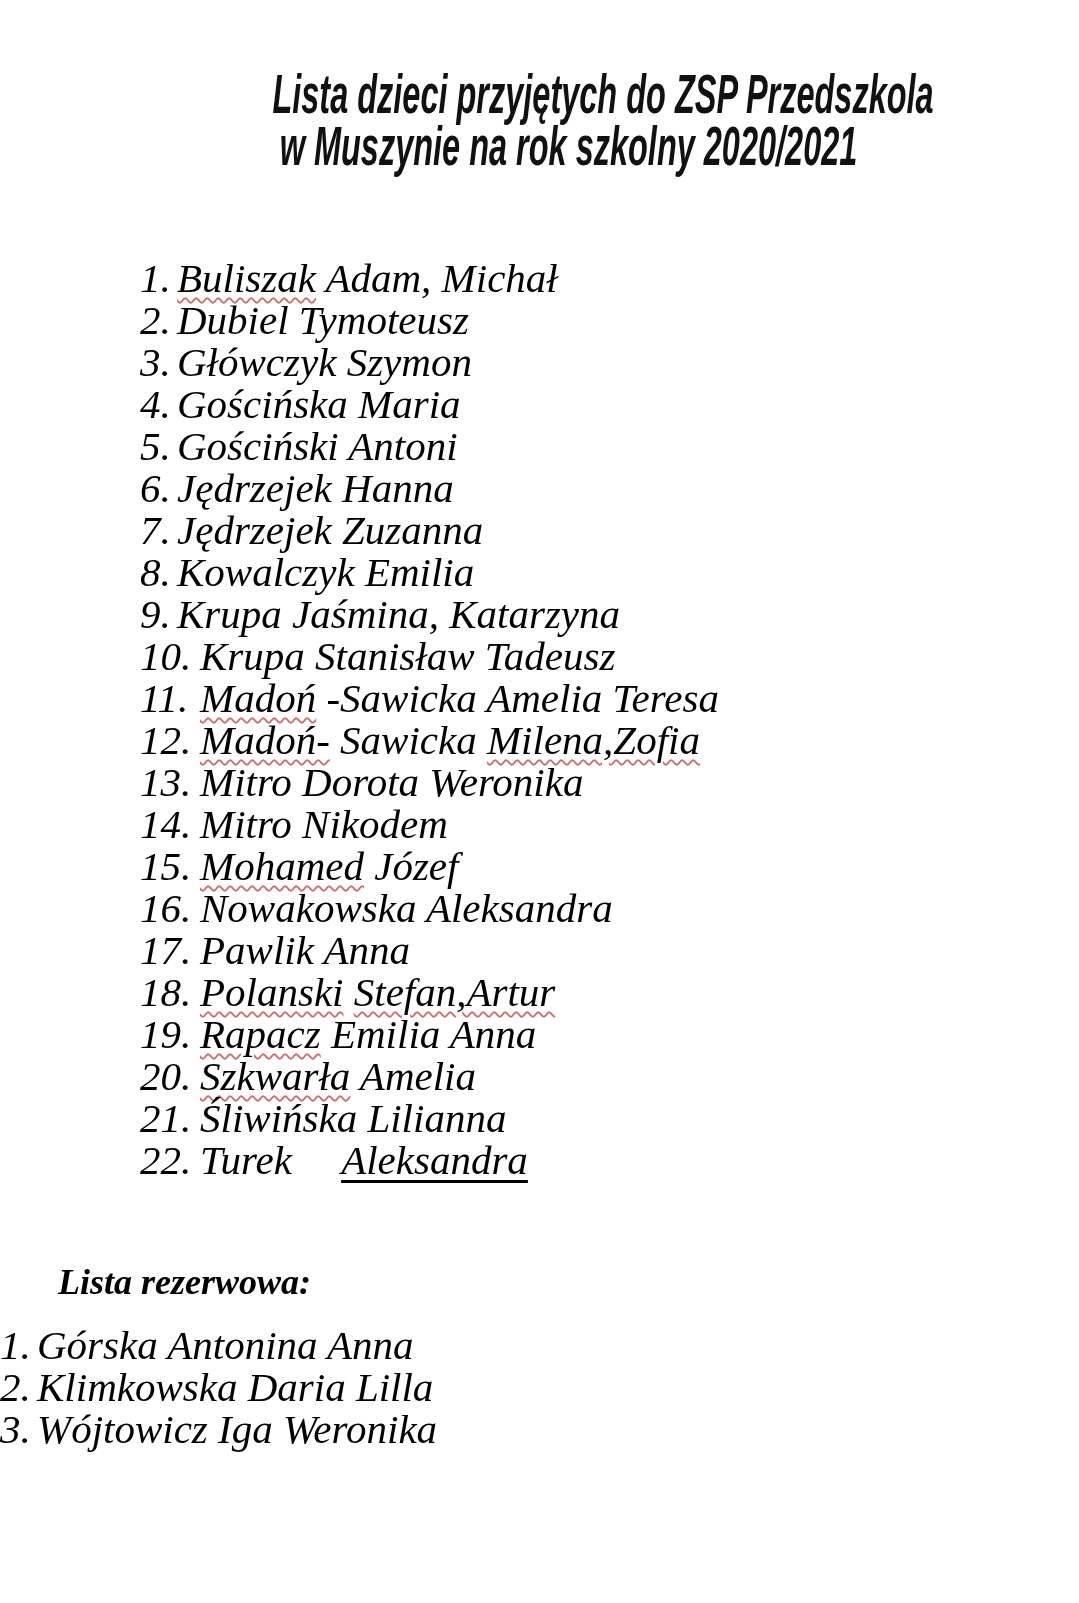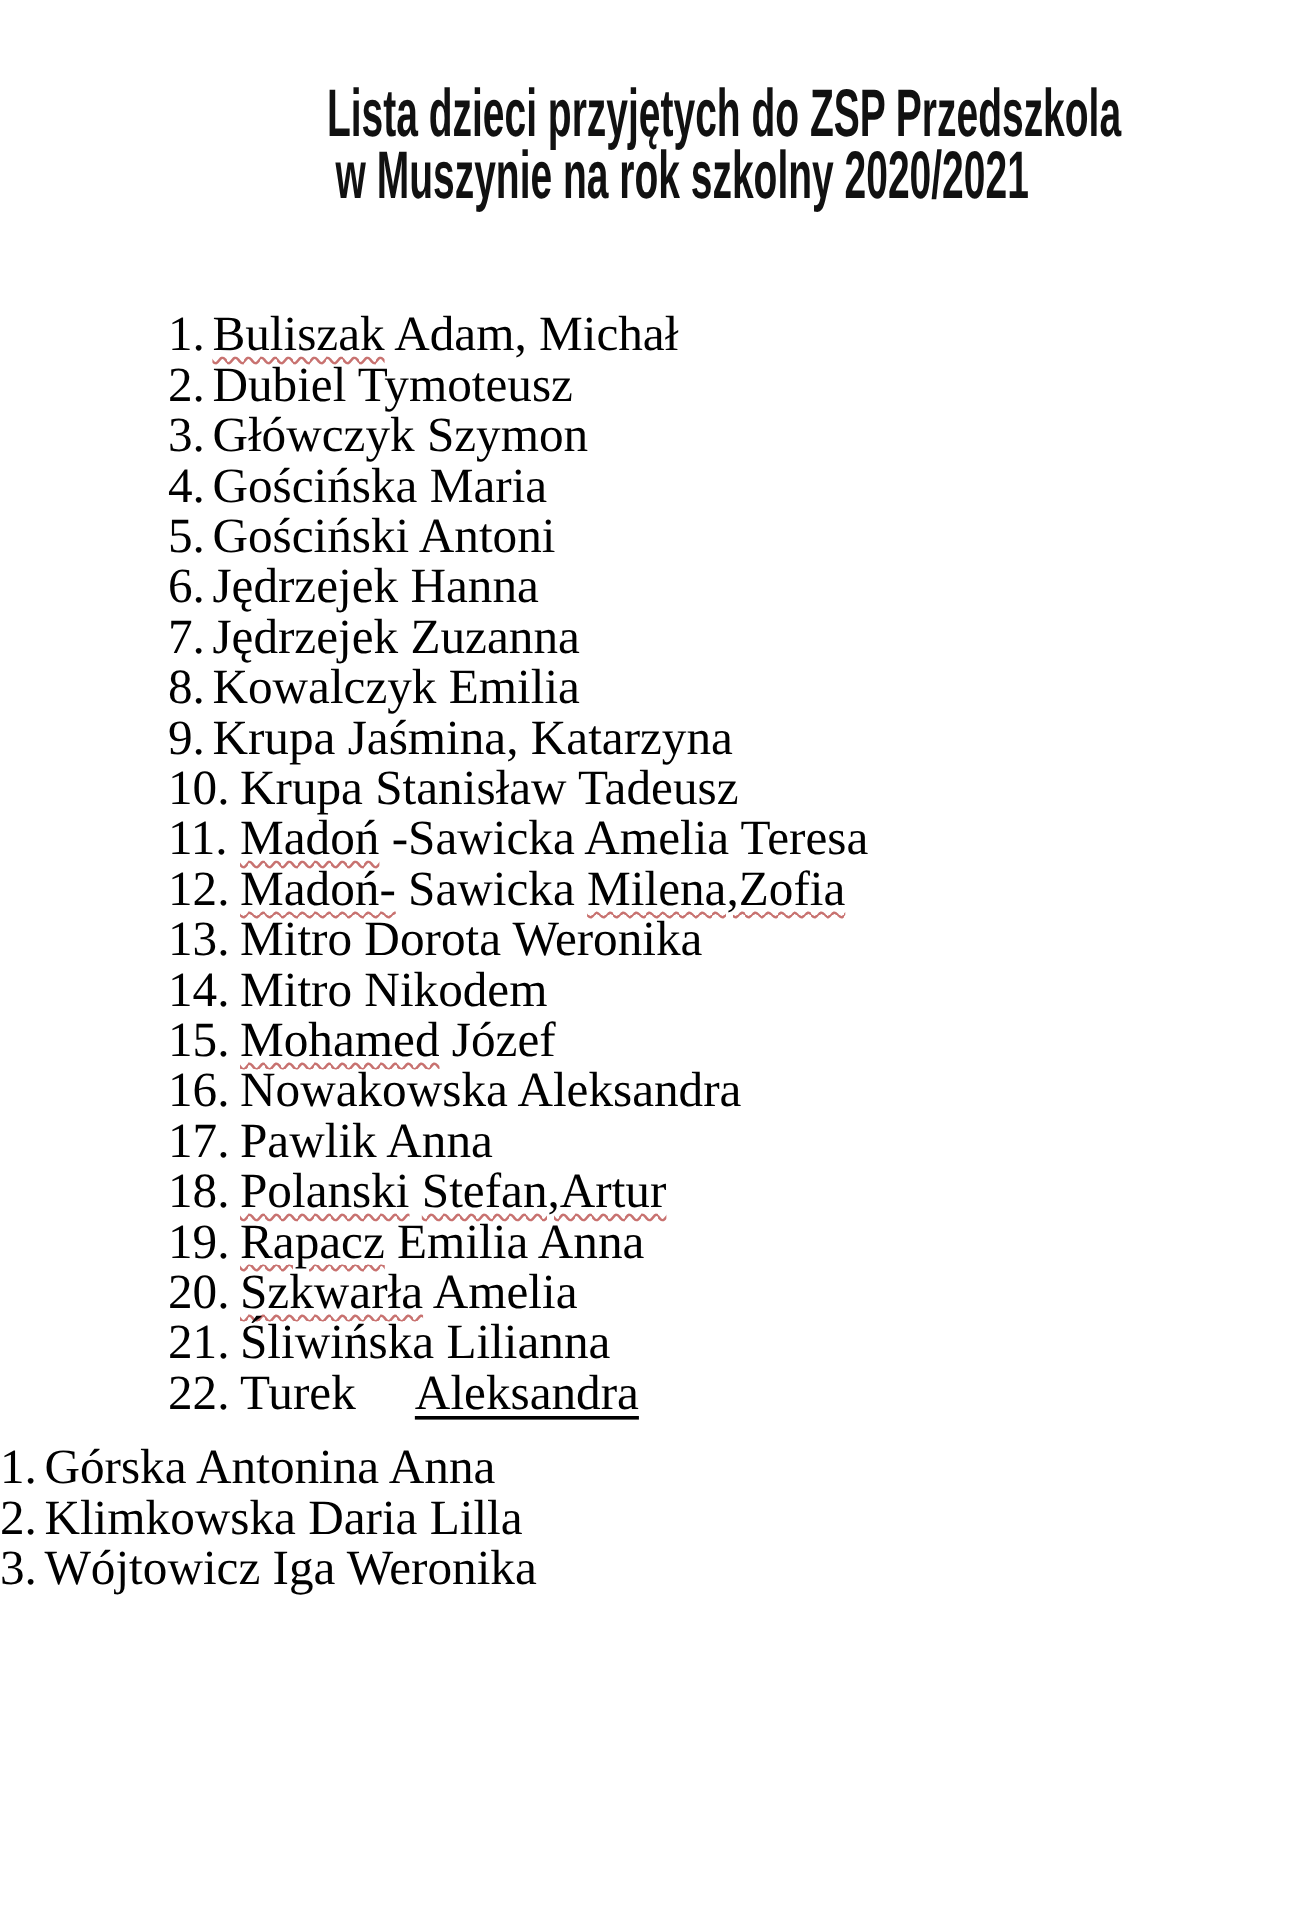--- a/index.html
+++ b/index.html
@@ -8,20 +8,21 @@
     background: #ffffff;
   }
   .page {
     position: relative;
     width: 1079px;
     height: 1603px;
     background: #ffffff;
     overflow: hidden;
     color: #000000;
     font-family: "Liberation Serif", "DejaVu Serif", serif;
+    font-style: italic;
   }
   
   .doc-title {
     margin-top: 68px;
     padding-left: 58px;
     text-align: center;
     font-family: "Liberation Sans", "DejaVu Sans", sans-serif;
     font-weight: 700;
     font-size: 56px;
     line-height: 52px;
@@ -105,20 +106,21 @@
       <div class="li wide"><span class="num">15.</span><span class="txt"><span class="spell">Mohamed</span><span> Józef</span></span></div>
       <div class="li wide"><span class="num">16.</span><span class="txt"><span>Nowakowska Aleksandra</span></span></div>
       <div class="li wide"><span class="num">17.</span><span class="txt"><span>Pawlik Anna</span></span></div>
       <div class="li wide"><span class="num">18.</span><span class="txt"><span class="spell">Polanski</span><span> </span><span class="spell">Stefan,Artur</span></span></div>
       <div class="li wide"><span class="num">19.</span><span class="txt"><span class="spell">Rapacz</span><span> Emilia Anna</span></span></div>
       <div class="li wide"><span class="num">20.</span><span class="txt"><span class="spell">Szkwarła</span><span> Amelia</span></span></div>
       <div class="li wide"><span class="num">21.</span><span class="txt"><span>Śliwińska Lilianna</span></span></div>
       <div class="li wide"><span class="num">22.</span><span class="txt"><span>Turek </span><span class="uline">Aleksandra</span></span></div>
     </div>
 
+  <div class="reserve-heading">Lista rezerwowa:</div>
 
   <div class="num-list reserve-list">
       <div class="li"><span class="num">1.</span><span class="txt"><span>Górska Antonina Anna</span></span></div>
       <div class="li"><span class="num">2.</span><span class="txt"><span>Klimkowska Daria Lilla</span></span></div>
       <div class="li"><span class="num">3.</span><span class="txt"><span>Wójtowicz Iga Weronika</span></span></div>
     </div>
 
 </div>
 
 </body></html>

